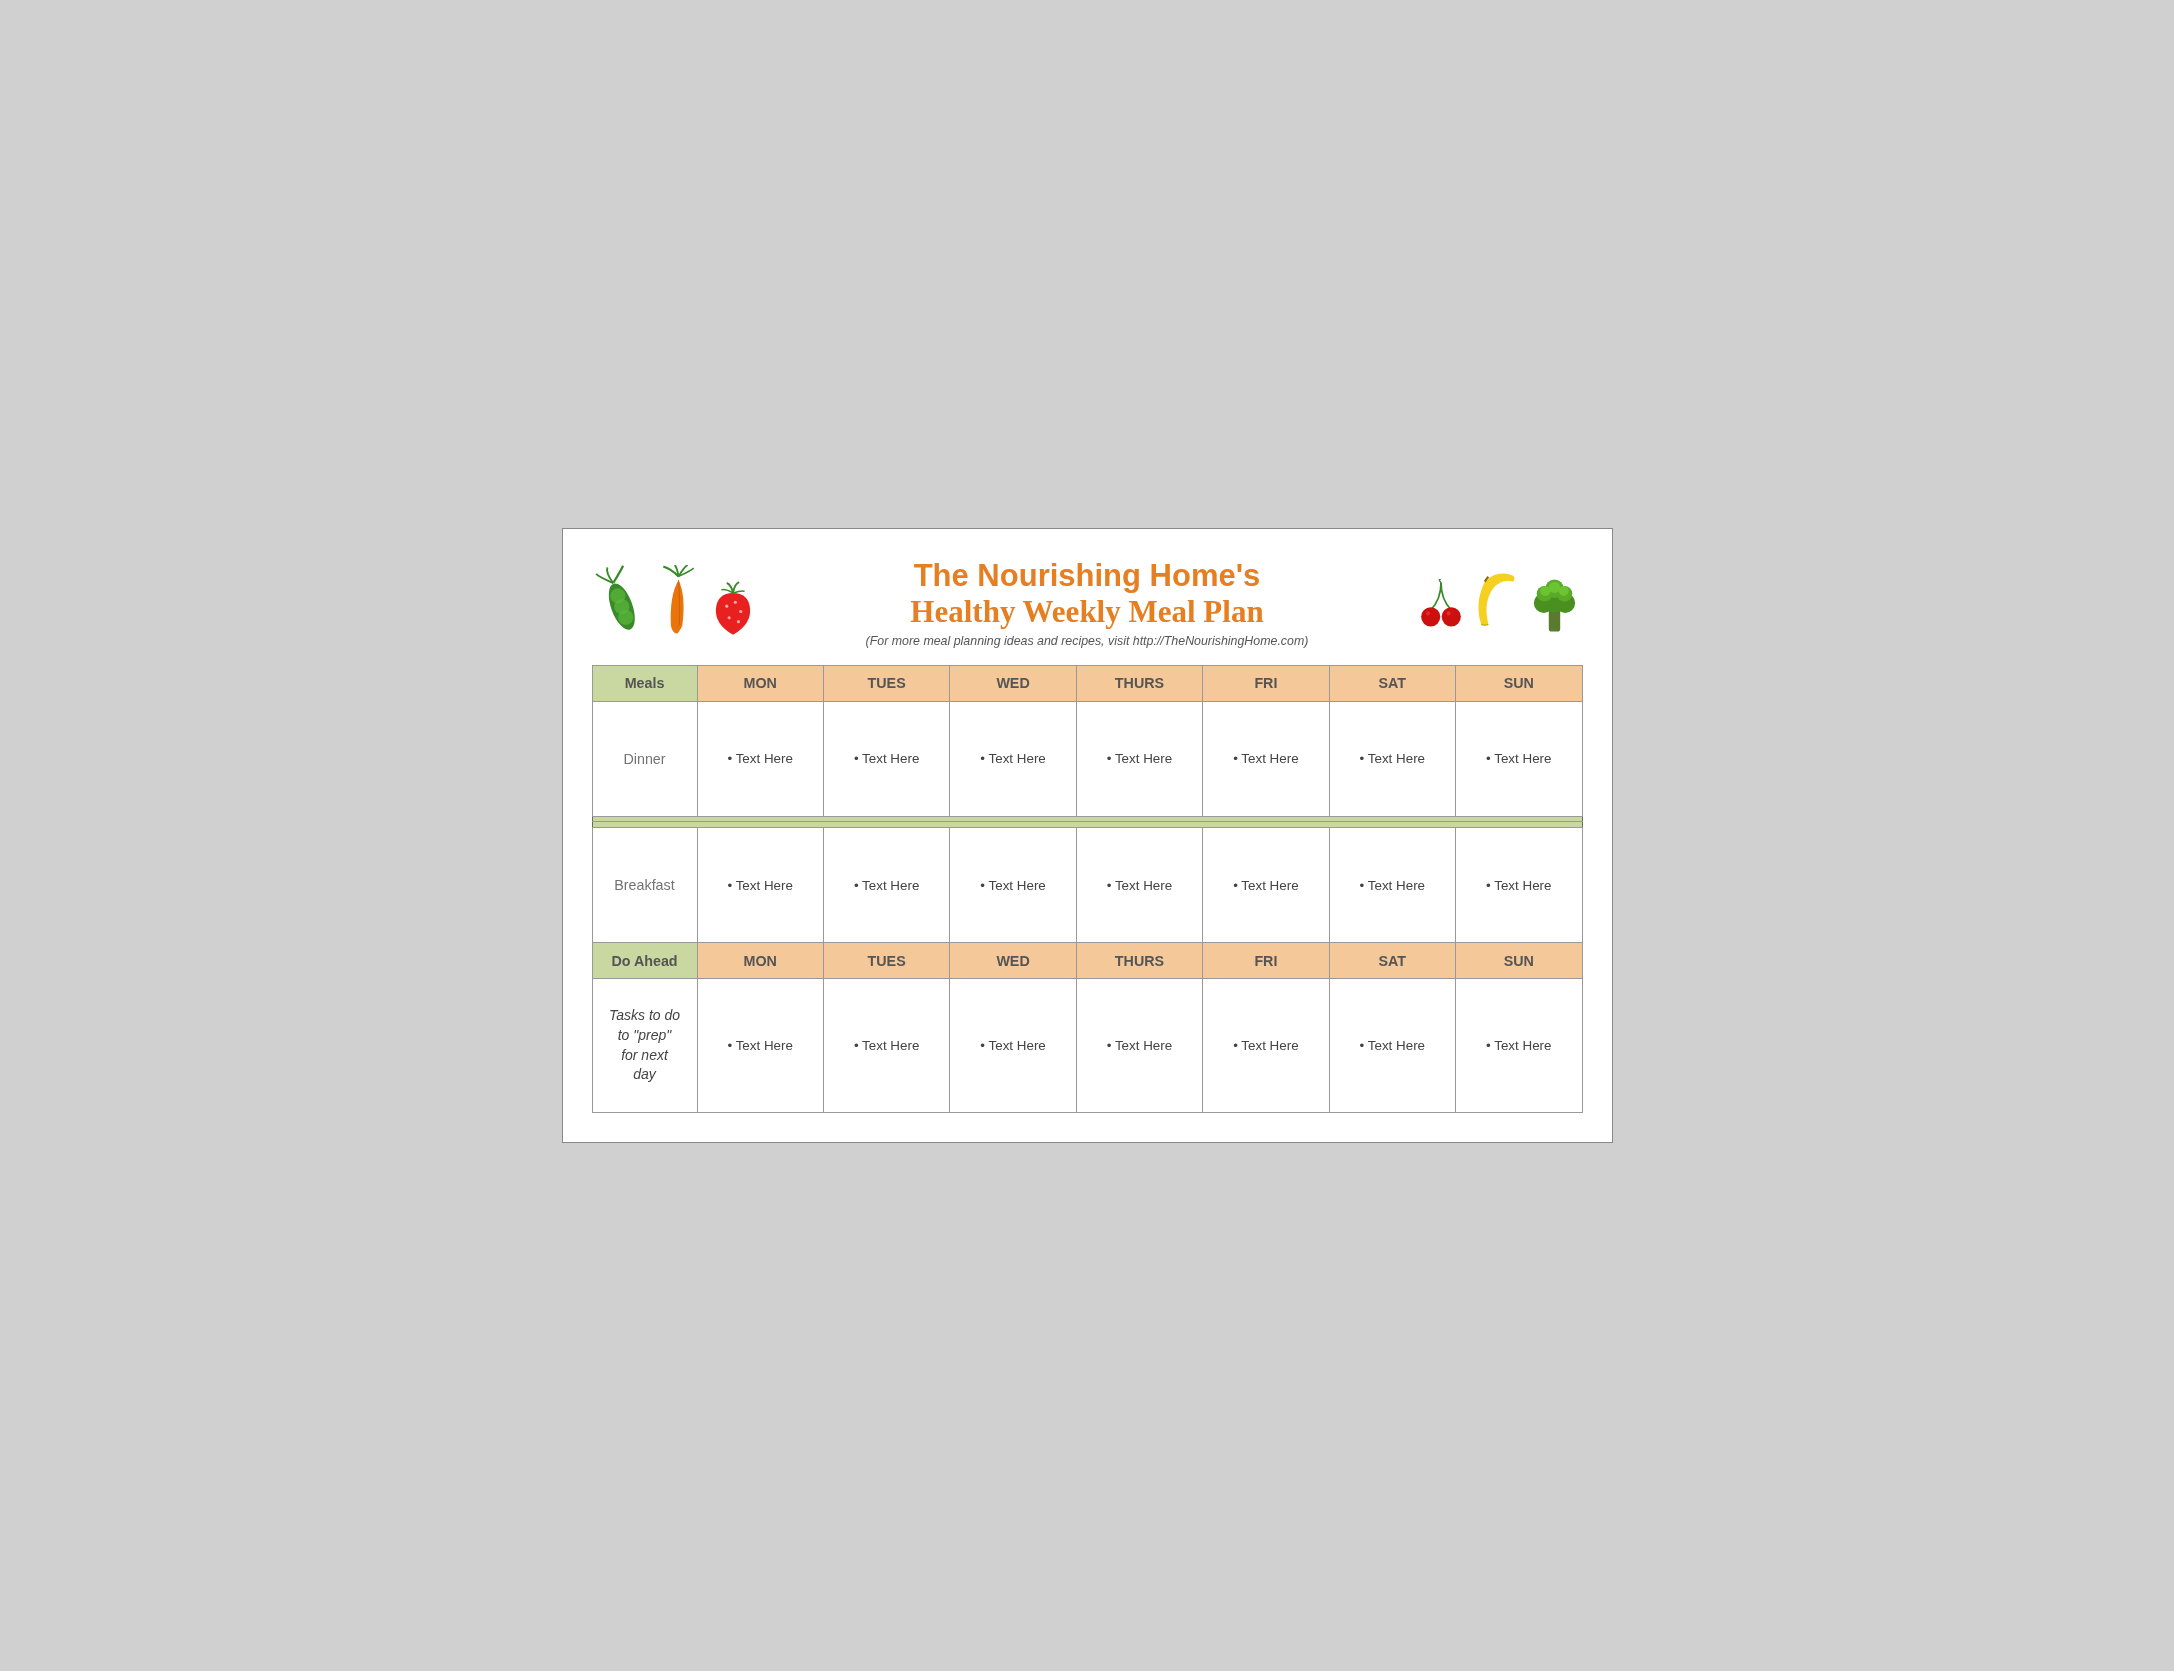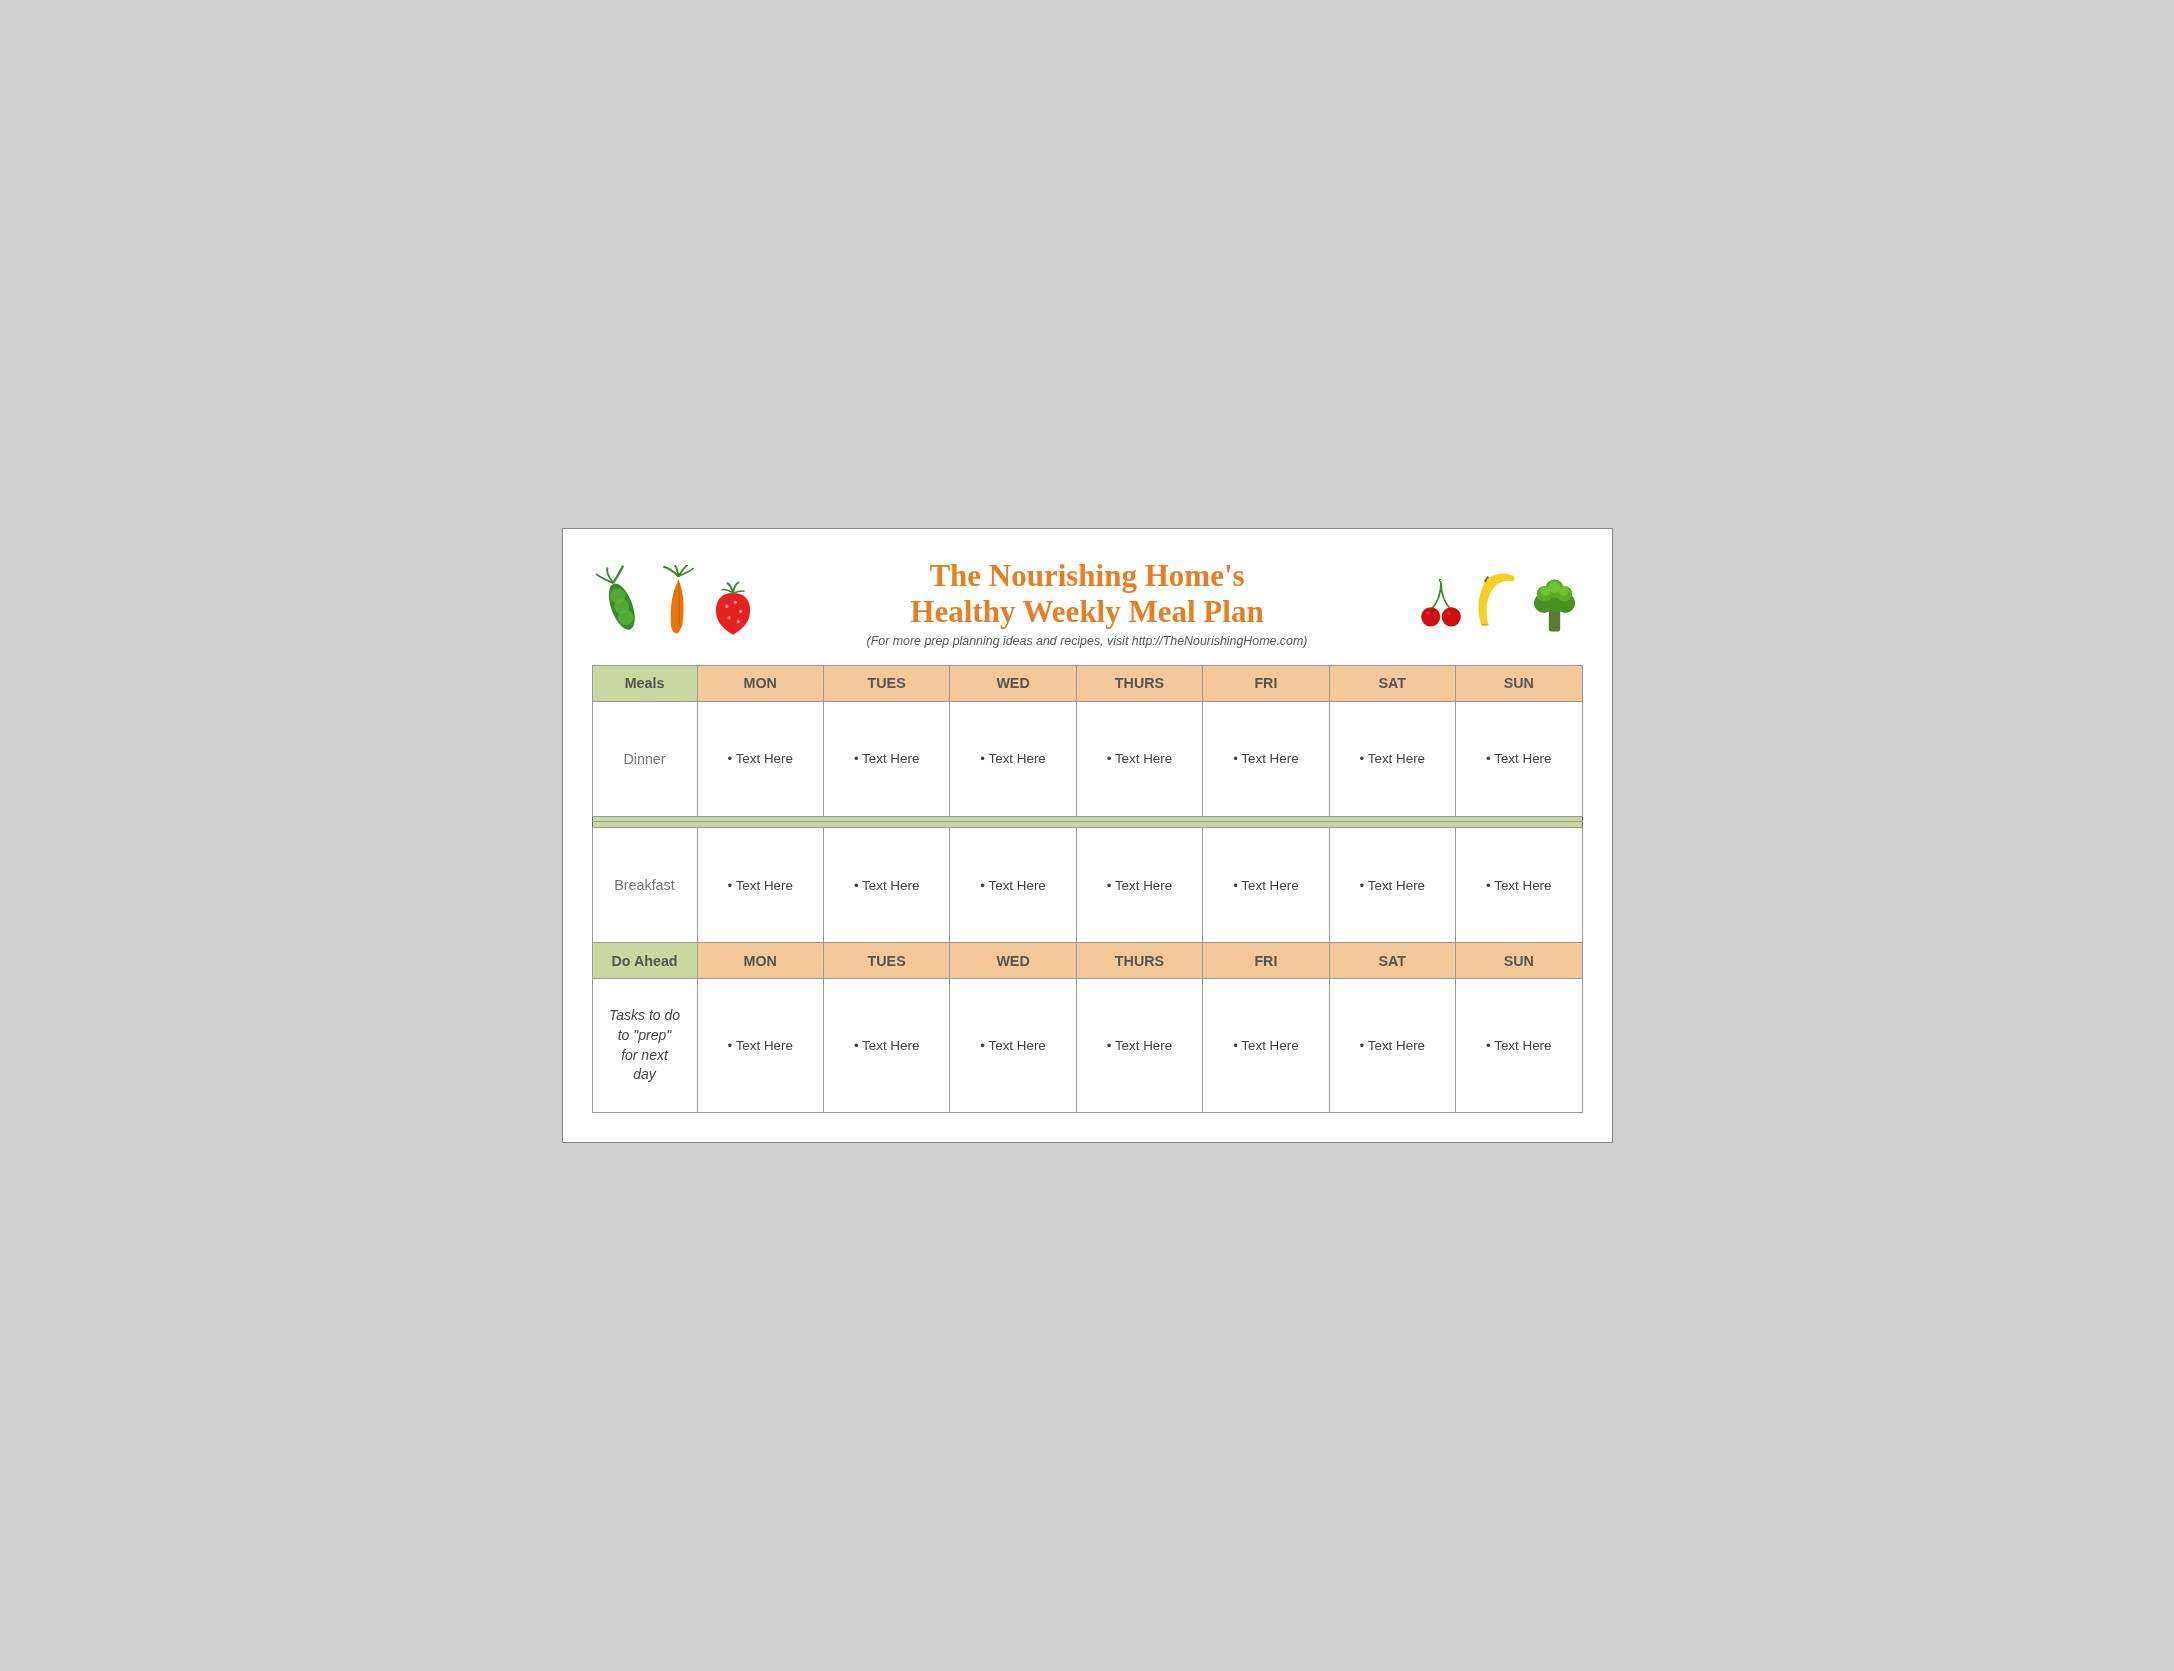--- a/index.html
+++ b/index.html
@@ -38,21 +38,21 @@
       align-items: flex-end;
       gap: 1.9px;
     }
     .header-text {
       text-align: center;
     }
     .title-line1 {
       font-size: 31px;
       font-weight: bold;
       color: #e67e22;
-      font-family: Liberation Serif, serif;
+      font-family: Liberation Sans, sans-serif;
     }
     .title-line2 {
       font-size: 31px;
       font-weight: bold;
       color: #e67e22;
       font-family: Georgia, serif;
     }
     .subtitle {
       font-size: 12.4px;
       color: #555;
@@ -192,21 +192,21 @@
         <path d="M30 18 Q28 8 22 5" stroke="#3a8a2a" stroke-width="2.5" fill="none"></path>
         <path d="M30 18 Q32 6 38 4" stroke="#3a8a2a" stroke-width="2.5" fill="none"></path>
         <path d="M30 18 Q20 12 15 14" stroke="#3a8a2a" stroke-width="2" fill="none"></path>
         <path d="M30 18 Q42 14 45 16" stroke="#3a8a2a" stroke-width="2" fill="none"></path>
       </svg>
     </div>
 
     <div class="header-text">
       <div class="title-line1">The Nourishing Home's</div>
       <div class="title-line2">Healthy Weekly Meal Plan</div>
-      <div class="subtitle">(For more prep planning ideas and recipes, visit http://TheNourishingHome.com)</div>
+      <div class="subtitle">(For more meal planning ideas and recipes, visit http://TheNourishingHome.com)</div>
     </div>
 
     <div class="header-icons-right">
 
       <svg class="icon-svg-sm" viewBox="0 0 70 90">
         <path d="M35 5 Q35 30 20 45" stroke="#3a8a2a" stroke-width="2.5" fill="none"></path>
         <path d="M35 5 Q35 30 50 45" stroke="#3a8a2a" stroke-width="2.5" fill="none"></path>
         <path d="M35 5 Q30 0 35 0" stroke="#3a8a2a" stroke-width="2" fill="none"></path>
         <circle cx="20" cy="55" r="14" fill="#cc1010"></circle>
         <circle cx="50" cy="55" r="14" fill="#cc1010"></circle>

